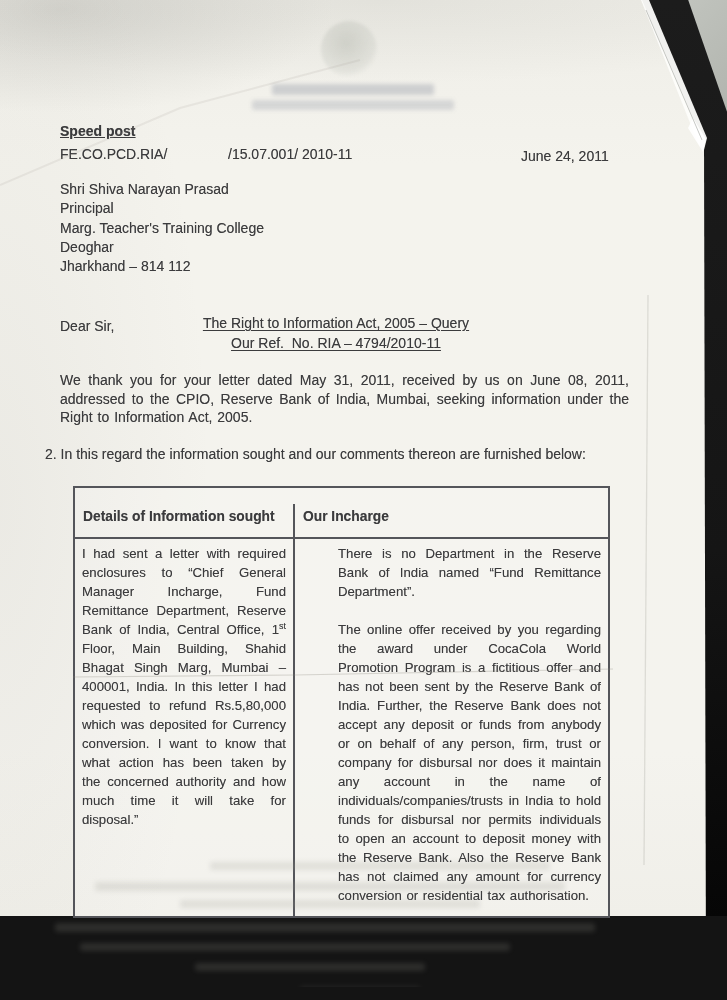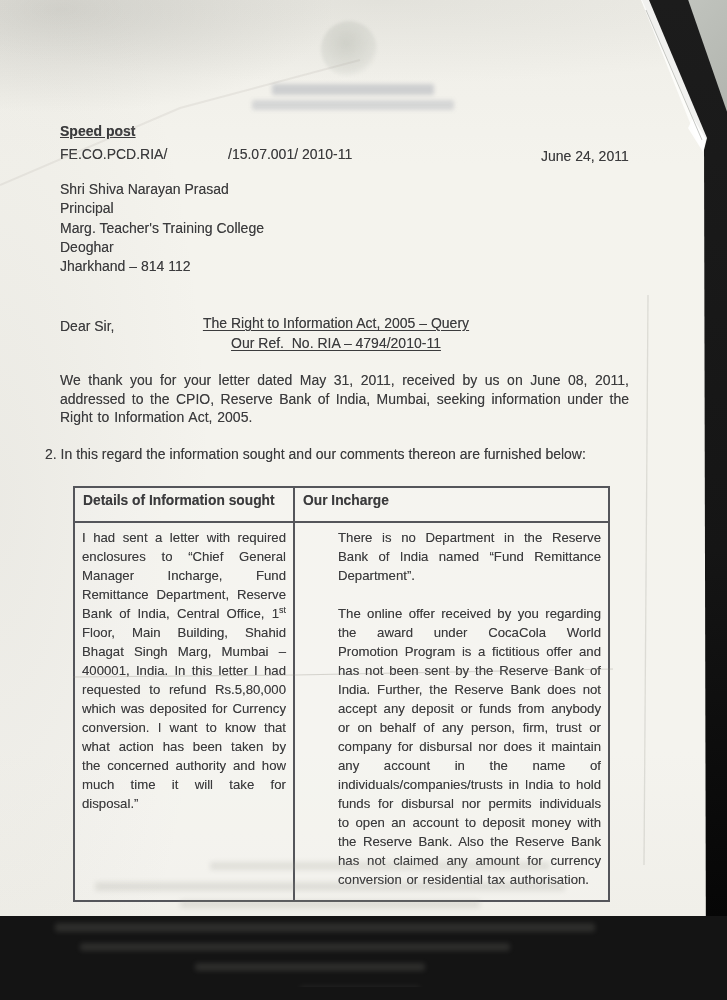--- a/index.html
+++ b/index.html
@@ -36,40 +36,40 @@
 
   .txt{position:absolute;color:#3b3b3d;font-size:14px;line-height:19px;
        text-shadow:0 0 .5px rgba(70,70,70,.55);}
   .ul{text-decoration:underline;text-underline-offset:2px;}
   .just{text-align:justify;word-spacing:1px;}
 
   
   .dispatch{left:60px;top:122px;font-weight:bold;text-decoration:underline;}
   .ref-prefix{left:60px;top:145px;}
   .ref-number{left:228px;top:145px;}
-  .letter-date{left:541px;top:147px;}
+  .letter-date{left:521px;top:147px;}
 
   .recipient{left:60px;top:180px;line-height:19.3px;}
   .salutation{left:60px;top:293px;margin-top:24px;}
 
   .subject{left:60px;top:314px;width:552px;text-align:center;line-height:19.5px;}
   .subject div{white-space:pre-wrap;}
 
   .para1{left:60px;top:371px;width:569px;line-height:18.7px;}
   .para2{left:45px;top:445px;width:590px;}
 
   
   .info-table{
     position:absolute;left:73px;top:486px;width:537px;
     border:2px solid #54555a;color:#3b3b3d;font-size:13.2px;
     text-shadow:0 0 .5px rgba(70,70,70,.5);
     background:rgba(255,255,255,.15);
     box-sizing:border-box;
   }
-  .t-head{display:flex;border-bottom:2px solid #54555a;}
+  .t-head{display:flex;border-bottom:2px solid #54555a;margin-top:16px;}
   .t-body{display:flex;align-items:stretch;gap:36px;}
   .th-cell{font-weight:bold;font-size:13.8px;padding:5px 8px 13px;box-sizing:border-box;}
   .td-cell{padding:5px 7px 11px;box-sizing:border-box;line-height:19px;}
   .col1{width:220px;border-right:2px solid #54555a;}
   .col2{flex:1;}
   .td-cell p{margin:0 0 19px;}
   .td-cell p:last-child{margin:0;}
   sup{font-size:9px;line-height:0;}
 
   

